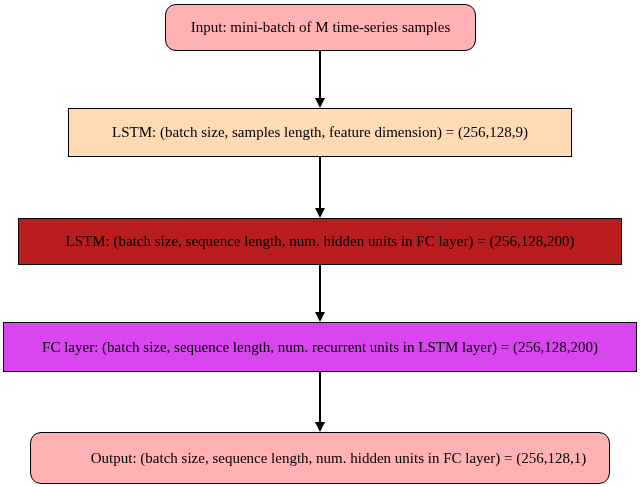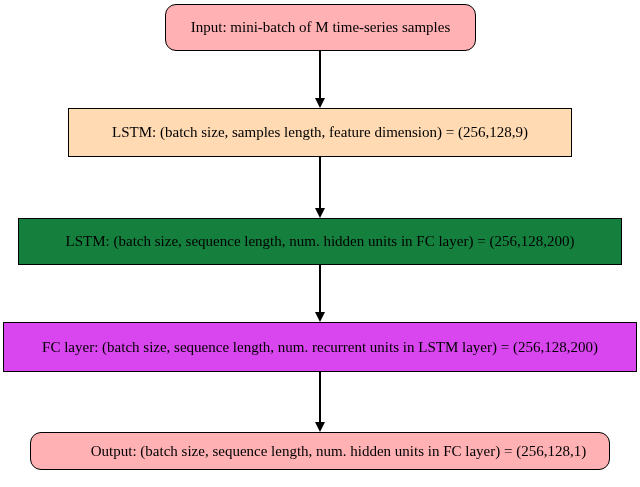--- a/index.html
+++ b/index.html
@@ -76,35 +76,35 @@
 
   <div class="node" style="left: 68px; top: 108px; width: 504px; height: 49px; background: rgb(255, 218, 179);">
     <span class="label">LSTM: (batch size, samples length, feature dimension) = (256,128,9)</span>
   </div>
 
   <div class="arrow" style="left:314px; top:157px; height:61px;">
     <div class="shaft"></div>
     <div class="head"></div>
   </div>
 
-  <div class="node" style="left: 18px; top: 218px; width: 604px; height: 47px; background: #15803d;">
+  <div class="node" style="left: 18px; top: 218px; width: 604px; height: 47px; background: #b91c1c;">
     <span class="label">LSTM: (batch size, sequence length, num. hidden units in FC layer) = (256,128,200)</span>
   </div>
 
   <div class="arrow" style="left:314px; top:265px; height:57px;">
     <div class="shaft"></div>
     <div class="head"></div>
   </div>
 
   <div class="node" style="left: 3px; top: 322px; width: 634px; height: 50px; background: #d946ef;">
     <span class="label">FC layer: (batch size, sequence length, num. recurrent units in LSTM layer) = (256,128,200)</span>
   </div>
 
   <div class="arrow" style="left:314px; top:372px; height:60px;">
     <div class="shaft"></div>
     <div class="head"></div>
   </div>
 
-  <div class="node rounded" style="left: 30px; top: 432px; width: 580px; height: 38px; background: rgb(255, 177, 180); padding-left: 37px;">
+  <div class="node rounded" style="left: 30px; top: 432px; width: 580px; height: 52px; background: rgb(255, 177, 180); padding-left: 37px;">
     <span class="label">Output: (batch size, sequence length, num. hidden units in FC layer) = (256,128,1)</span>
   </div>
 
 </div>
 
 </body></html>

